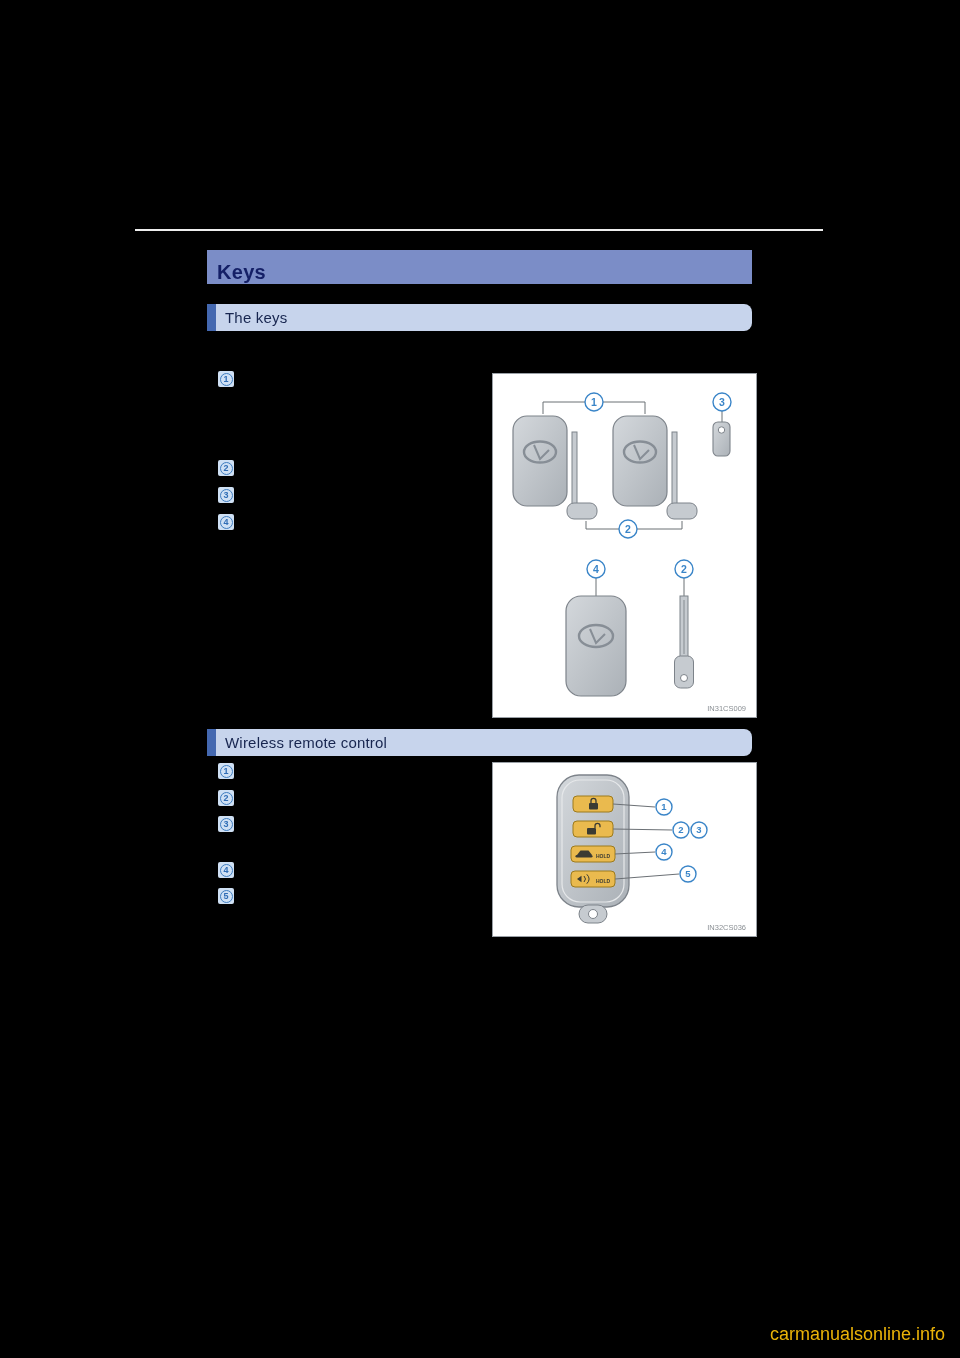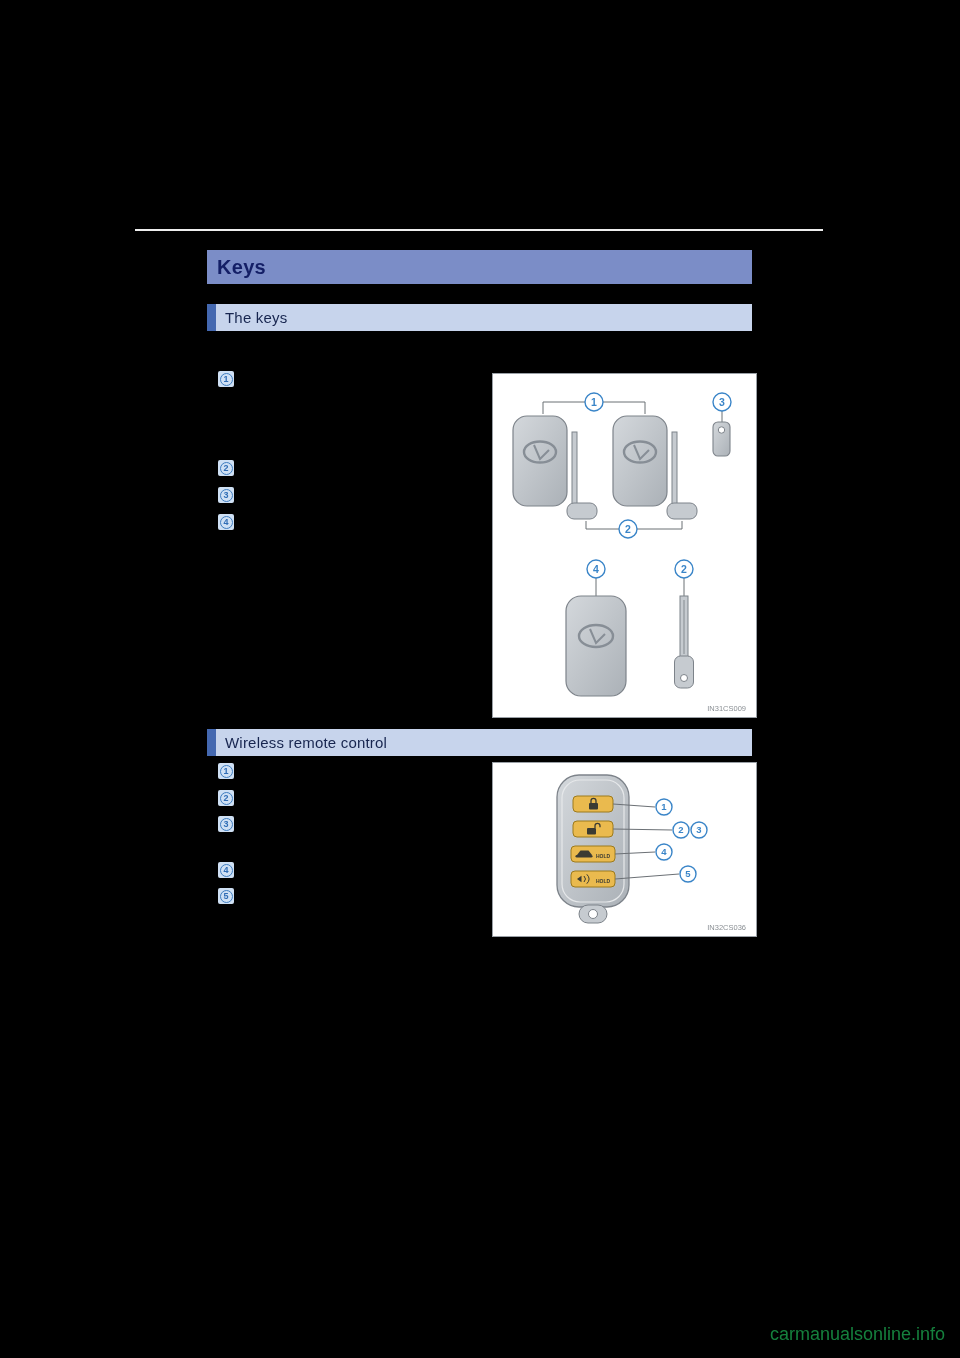--- a/index.html
+++ b/index.html
@@ -13,32 +13,32 @@
 
   .top-rule {
     position:absolute; left:135px; top:229px;
     width:688px; height:2px; background:#ededed;
   }
 
   .chapter-banner {
     position:absolute; left:207px; top:250px;
     width:545px; height:34px;
     background:#7b8dc7;
-    display:flex; align-items:center;
+    display:flex; align-items:flex-end;
     padding-left:10px;
   }
   .chapter-banner .chapter-title {
     color:#141f66; font-size:20px; font-weight:bold; letter-spacing:0.3px;
   }
 
   .sub-banner {
     position:absolute; left:207px;
     width:545px; height:27px;
     background:#c7d4ec;
-    display:flex; align-items:center;
+    display:flex; align-items:center;border-radius:8px;
   }
   .sub-banner .accent {
     width:9px; height:27px; background:#4468b0; flex:0 0 auto;
   }
   .sub-banner .sub-text {
     color:#17254f; font-size:15px; padding-left:9px; letter-spacing:0.2px;
   }
   .sub-the-keys { top:304px; }
   .sub-wireless { top:729px;align-items:center; }
 
@@ -58,21 +58,21 @@
   .figure {
     position:absolute; background:#ffffff; border:1px solid #9aa0a6;
   }
   .fig1 { left:492px; top:373px; width:265px; height:345px; }
   .fig2 { left:492px; top:762px; width:265px; height:175px; }
   .figure svg { display:block; }
 
   .watermark {
     position:absolute; left:0; top:1324px; width:945px;
     text-align:right;
-    color:#15803d; font-size:18px;
+    color:#eab308; font-size:18px;
   }
 </style>
 </head>
 <body>
 
 <div class="top-rule"></div>
 
 <div class="chapter-banner">
   <span class="chapter-title">Keys</span>
 </div>

